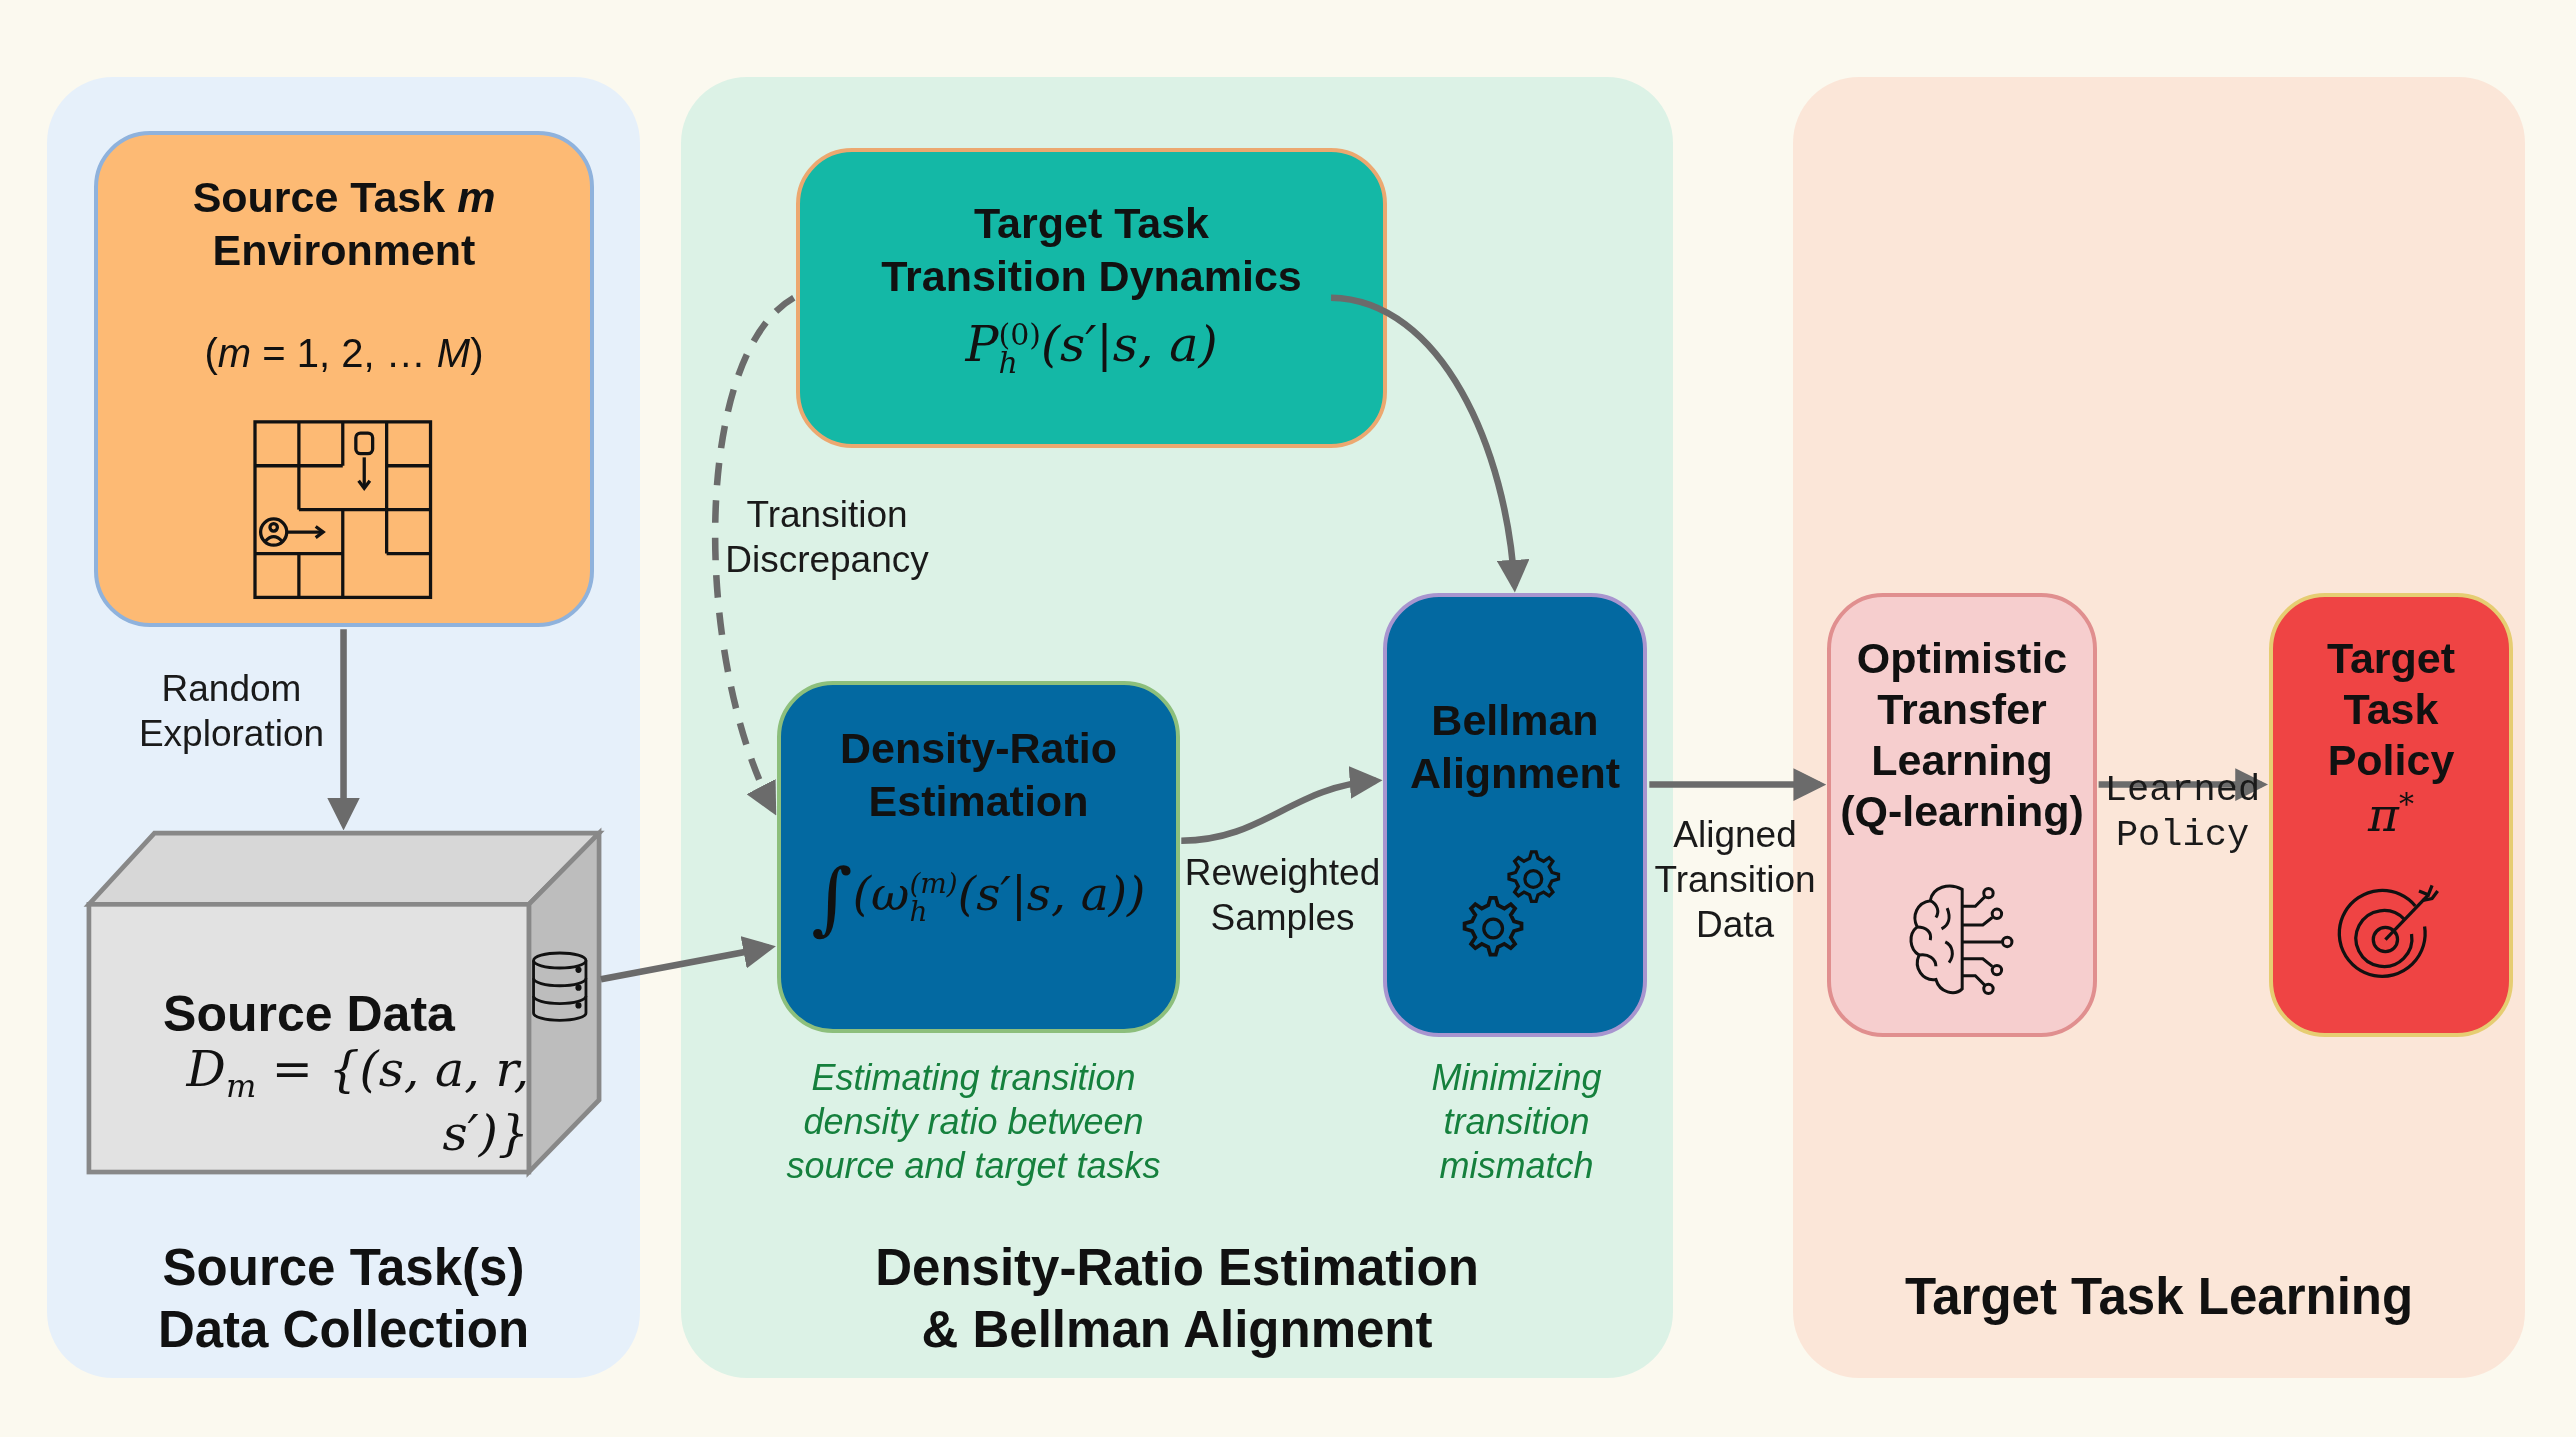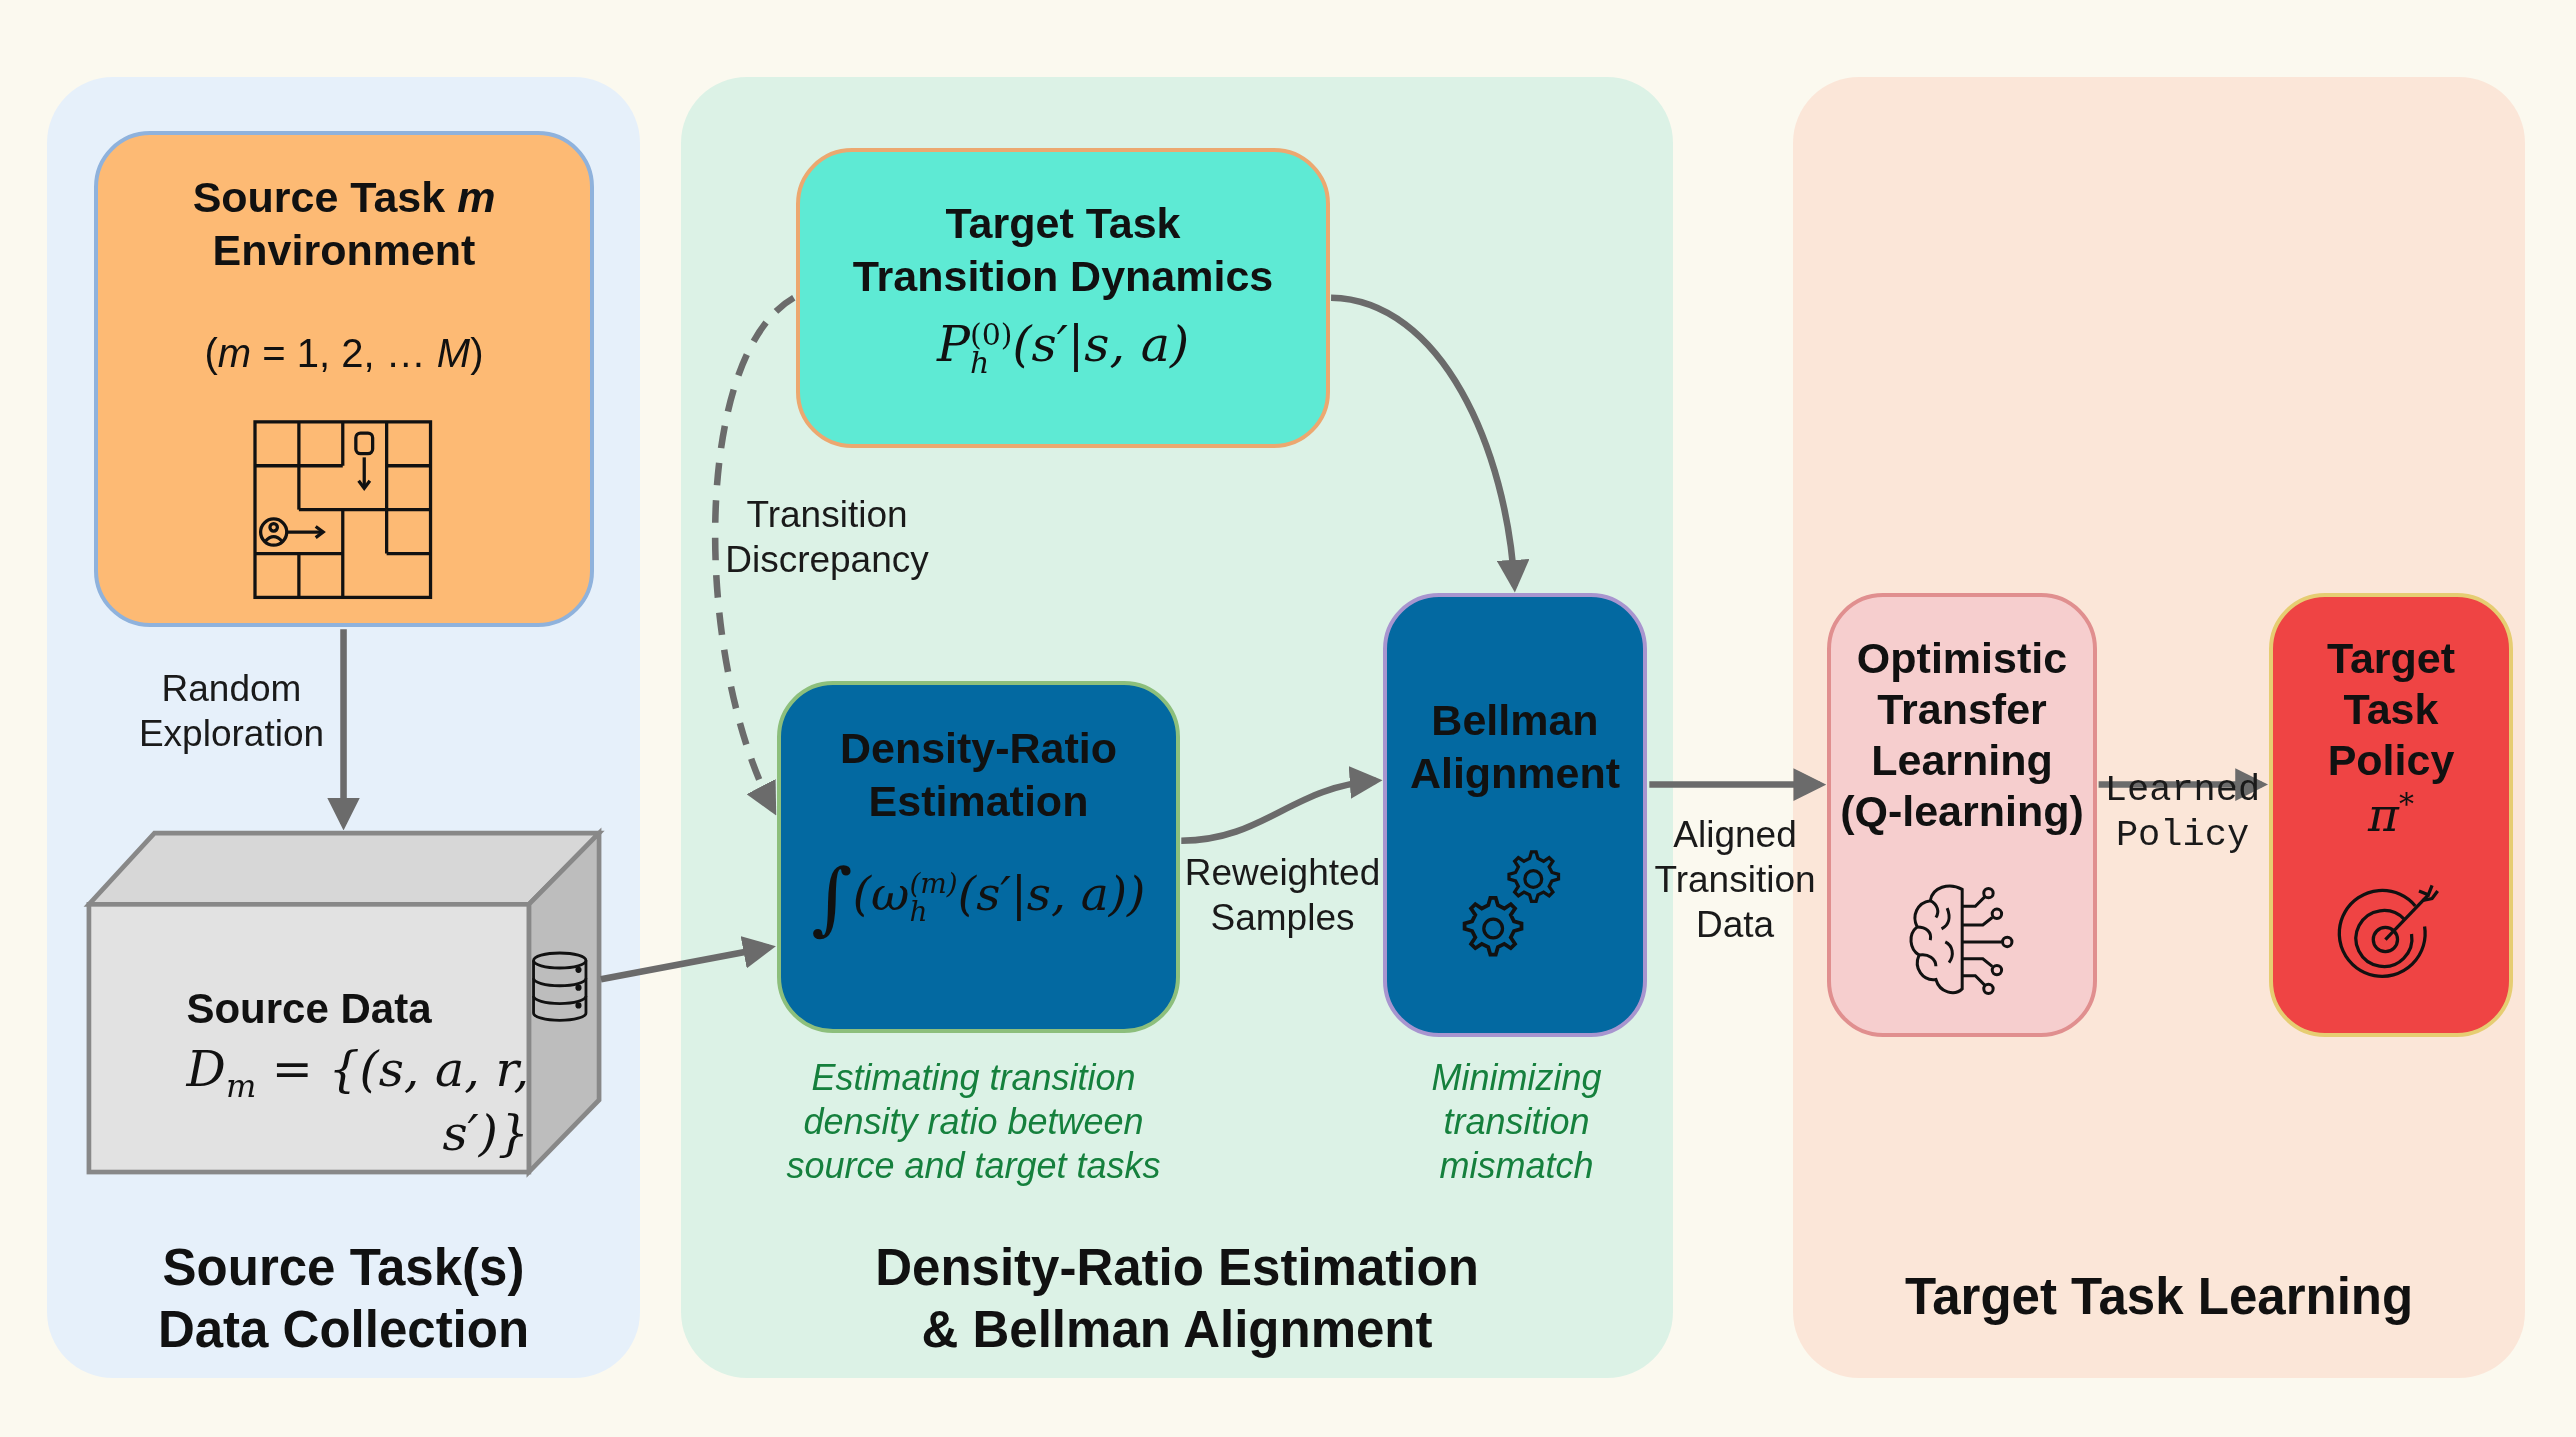--- a/index.html
+++ b/index.html
@@ -20,21 +20,21 @@
   }
 
   .box {
     position:absolute; border-radius:56px; border:4.7px solid; box-sizing:border-box;
     text-align:center;
   }
   .box-title { font-weight:bold; font-size:43px; line-height:53px; white-space:pre-line; }
   .math { font-family:"DejaVu Serif", "Liberation Serif", serif; font-style:italic; }
 
   #box-source-env { left:94px; top:131px; width:500px; height:496px; background:#fdba74; border-color:#8fb2dc; }
-  #box-target-dyn { left:796px; top:148px; width:534px; height:300px; background:#5eead4; border-color:#eca870; }
+  #box-target-dyn { left:796px; top:148px; width:591px; height:300px; background:#14b8a6; border-color:#eca870; }
   #box-dre { left:777px; top:681px; width:403px; height:352px; background:#0369a1; border-color:#8dbf7c; }
   #box-bellman { left:1383px; top:593px; width:264px; height:444px; background:#0369a1; border-color:#a895cf;text-align:center; }
   #box-otl { left:1827px; top:593px; width:270px; height:444px; background:#f6cece; border-color:#e08f8f; }
   #box-policy { left:2269px; top:593px; width:244px; height:444px; background:#ef4444; border-color:#e6cd72; }
 
   .label { position:absolute; text-align:center; font-size:37px; line-height:45px; white-space:pre-line; color:#1a1a1a; }
   .caption { position:absolute; text-align:center; font-size:36px; line-height:44px; font-style:italic; white-space:pre-line; color:#15803d; }
 
   svg.overlay { position:absolute; left:0; top:0; }
 </style>
@@ -90,21 +90,21 @@
   <g fill="none" stroke="#111" stroke-width="3">
     <ellipse cx="598" cy="1026" rx="28" ry="8"></ellipse>
     <path d="M570,1026 v56 a28,8 0 0 0 56,0 v-56"></path>
     <path d="M570,1045 a28,8 0 0 0 56,0"></path>
     <path d="M570,1064 a28,8 0 0 0 56,0"></path>
     <circle cx="618" cy="1036" r="1.8" fill="#111"></circle>
       <circle cx="618" cy="1055" r="1.8" fill="#111"></circle>
       <circle cx="618" cy="1074" r="1.8" fill="#111"></circle>
   </g>
 </svg>
-<div style="position:absolute; left:89px; top:985px; width:440px; text-align:center; font-weight:bold; font-size:42px;">Source Data</div>
+<div style="position:absolute; left:89px; top:985px; width:440px; text-align:center; font-weight:bold; font-size:50px;">Source Data</div>
 <div class="math" style="position:absolute; left:89px; top:1041px; width:440px; text-align:right; font-size:49px; font-style:normal;"><i>D</i><sub style="font-size:32px;"><i>m</i></sub><i> = {(s, a, r, s′)}</i></div>
 
 <div class="box" id="box-target-dyn">
   <div class="box-title" style="margin-top:45px;">Target Task
 Transition Dynamics</div>
   <div class="math" style="font-size:49px; margin-top:13px;"><i>P</i><span style="display:inline-block; vertical-align:middle; line-height:28px; font-size:30px; text-align:left;"><span style="display:block; font-style:normal;">(0)</span><span style="display:block;">h</span></span><i>(s′|s, a)</i></div>
 </div>
 
 <div class="box" id="box-dre">
   <div class="box-title" style="margin-top:37px;">Density-Ratio

